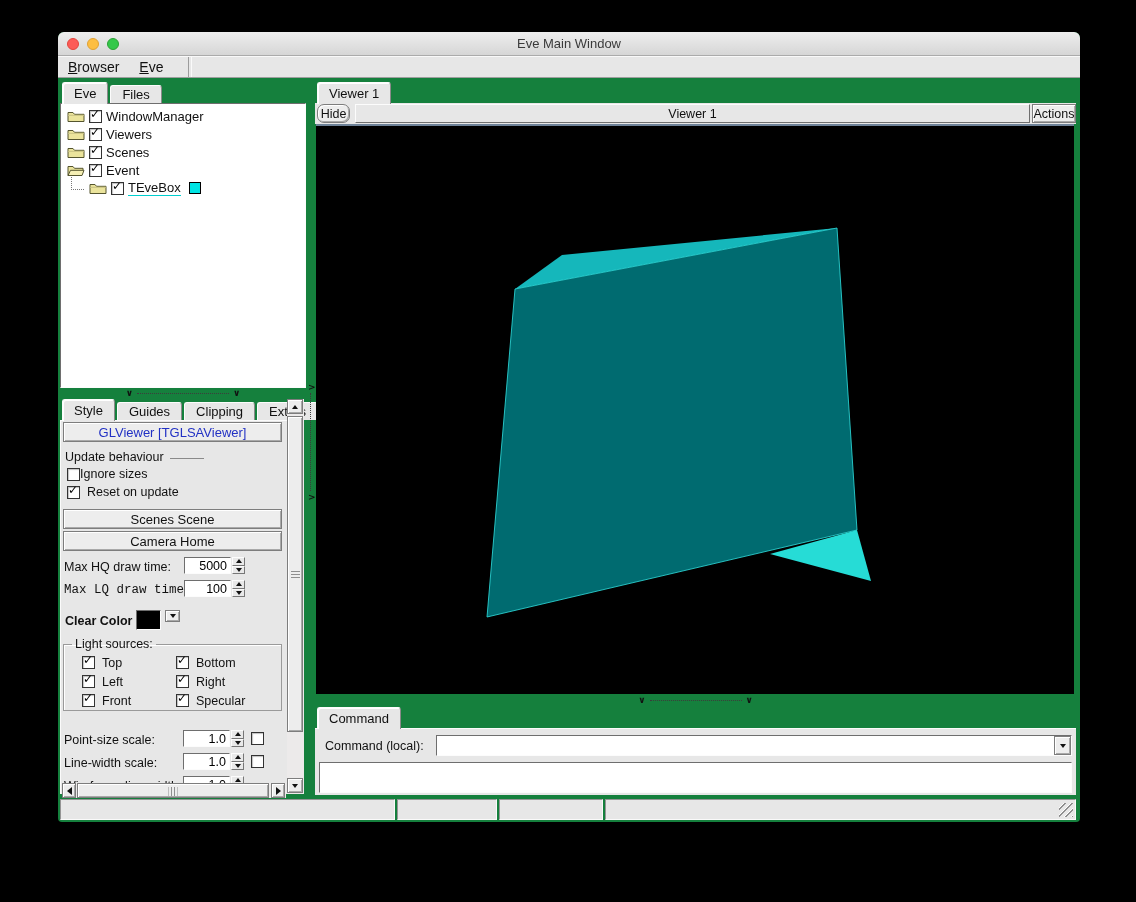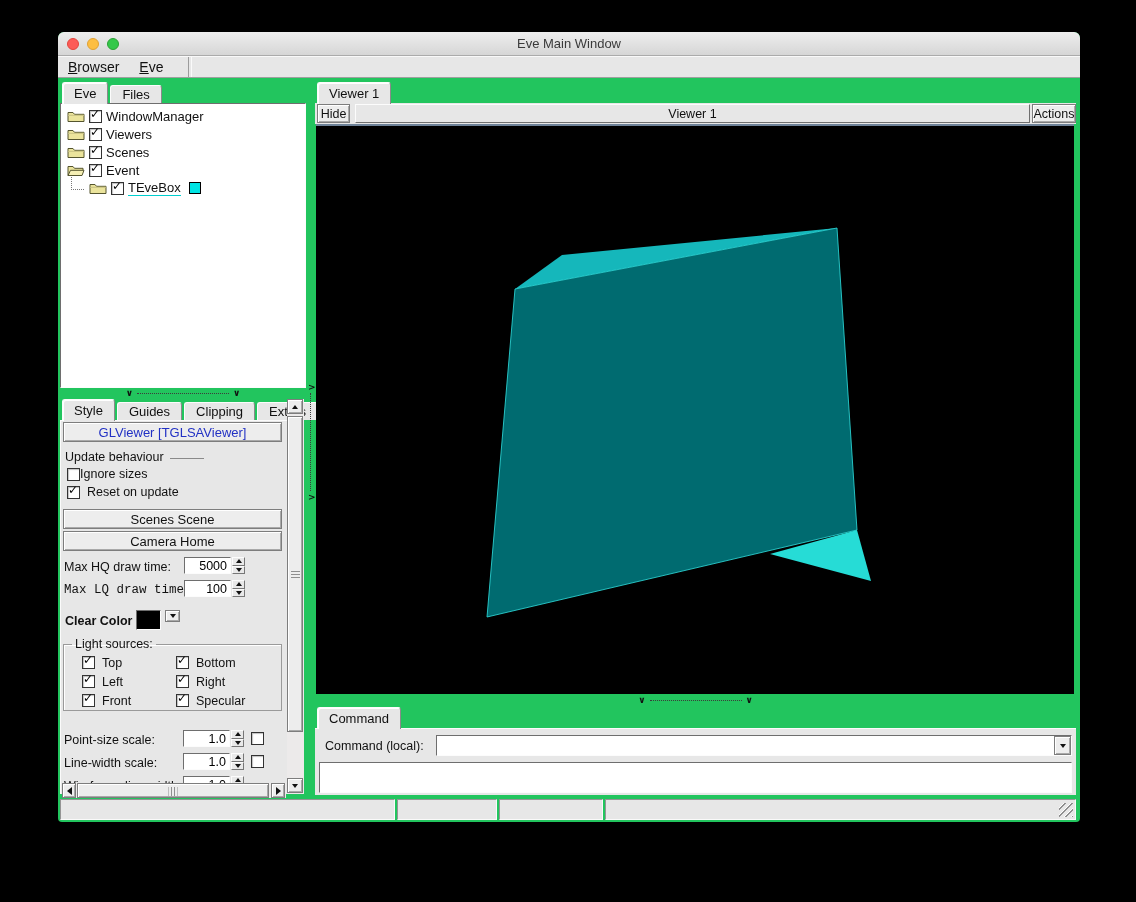--- a/index.html
+++ b/index.html
@@ -1,18 +1,18 @@
 <!DOCTYPE html>
 <html><head>
 <meta charset="utf-8">
 <style>
   html,body{margin:0;padding:0;background:#000;}
   .screen{position:relative;width:1136px;height:902px;background:#000;overflow:hidden;
           font-family:"Liberation Sans","DejaVu Sans",sans-serif;color:#111;}
-  .window{position:absolute;left:58px;top:32px;width:1022px;height:790px;background:#22c55e;
+  .window{position:absolute;left:58px;top:32px;width:1022px;height:790px;background:#15803d;
           border-radius:6px 6px 4px 4px;box-shadow:0 0 0 1px rgba(0,0,0,.45),0 22px 55px rgba(0,0,0,.65);}
   
   .titlebar{position:absolute;left:0;top:0;width:100%;height:23px;border-radius:6px 6px 0 0;
             background:linear-gradient(#eeeeee,#d6d6d6);border-bottom:1px solid #ababab;}
   .title-text{position:absolute;left:0;right:0;top:4px;text-align:center;font-size:13px;color:#3a3a3a;}
   .traffic{position:absolute;left:9px;top:6px;display:flex;gap:8px;}
   .tl{width:12px;height:12px;border-radius:50%;display:inline-block;box-sizing:border-box;}
   .tl.red{background:#fc5b57;border:1px solid #e2463d;}
   .tl.yellow{background:#fdbe41;border:1px solid #e0a135;}
   .tl.green{background:#34c84a;border:1px solid #2ca136;}
@@ -389,21 +389,21 @@
       <span class="vdots"></span>
       <span class="chev" style="top:412px;">&gt;</span>
     </div>
 
     <div class="right-panel">
       <div class="tabstrip" id="viewer-tabs" style="left:4px;top:0;">
           <div class="tab active">Viewer 1</div>
         </div>
 
       <div class="viewer-header">
-        <div class="vh-btn btn" style="left:2px;width:33px;">Hide</div>
+        <div class="vh-btn btn" style="left:2px;width:33px;border-radius:7px;">Hide</div>
         <div class="vh-title">Viewer 1</div>
         <div class="vh-btn btn" style="left:717px;width:44px;">Actions</div>
       </div>
 
       <div class="viewport">
         <svg id="scene-svg" width="758" height="568" viewBox="0 0 758 568" style="background: rgb(0, 0, 0);">
             <polygon points="199,163 246,129 521,102" fill="#15b7bb"></polygon>
             <polygon points="199,163 521,102 541,404 171,491" fill="#006b70" stroke="#2dd8d8" stroke-width="1" stroke-opacity="0.85"></polygon>
             <polygon points="541,404 454,428 555,455" fill="#26dcd6"></polygon>
           </svg>

